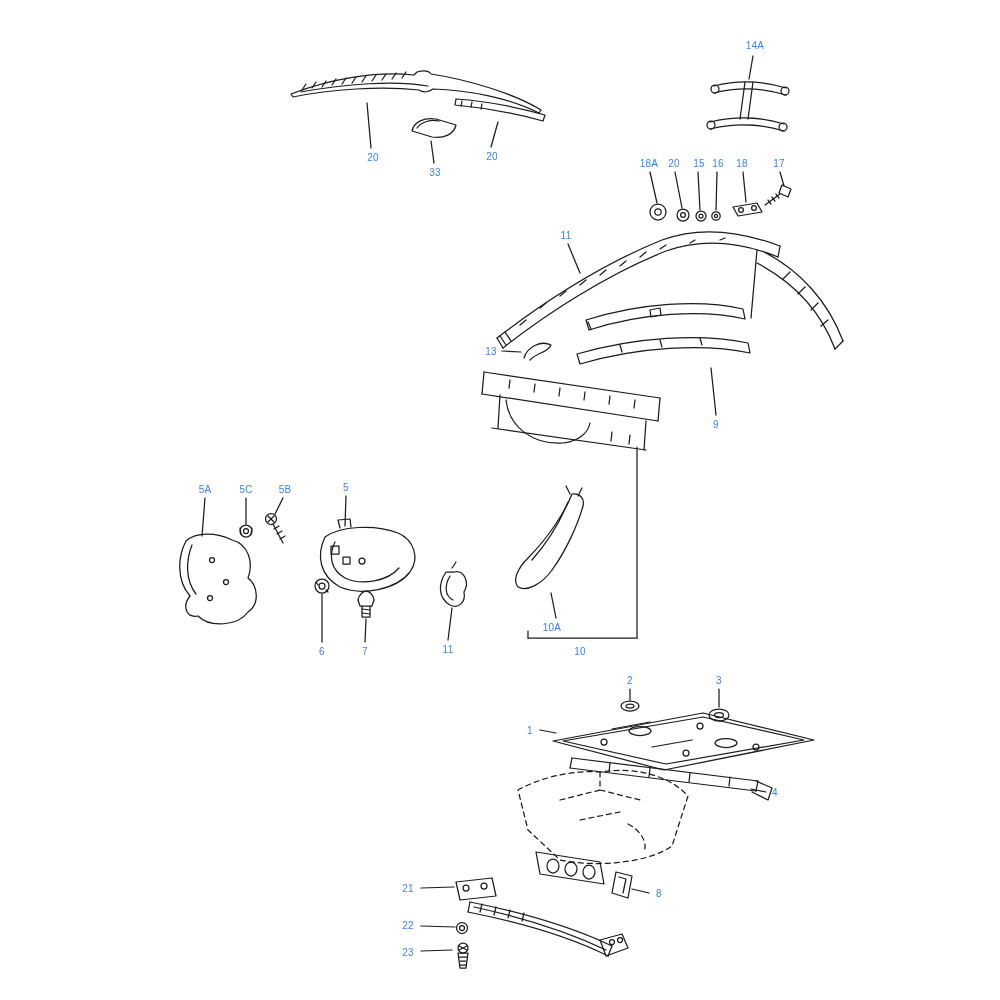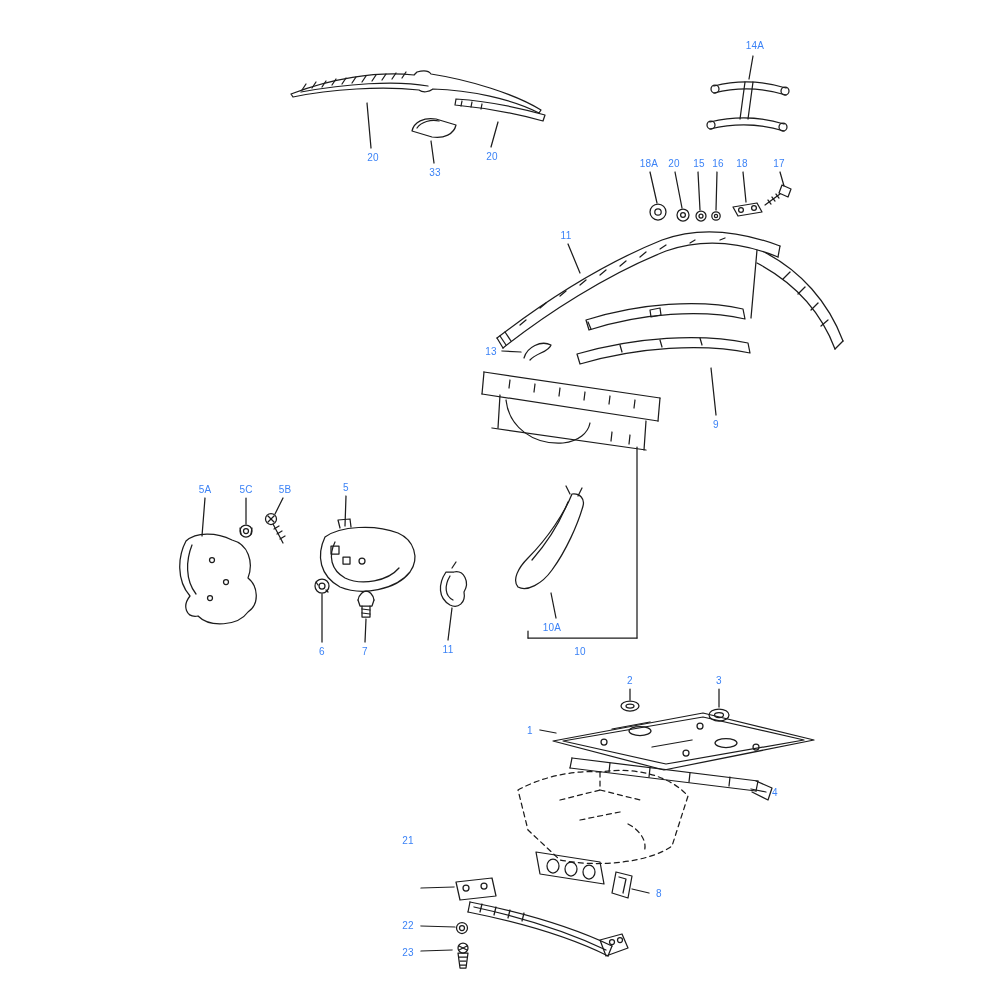--- a/index.html
+++ b/index.html
@@ -348,17 +348,17 @@
   <div class="callout" style="left:322px;top:651px">6</div>
   <div class="callout" style="left:365px;top:651px">7</div>
   <div class="callout" style="left:448px;top:649px">11</div>
   <div class="callout" style="left:552px;top:627px">10A</div>
   <div class="callout" style="left:580px;top:651px">10</div>
   <div class="callout" style="left:630px;top:680px">2</div>
   <div class="callout" style="left:719px;top:680px">3</div>
   <div class="callout" style="left:530px;top:730px">1</div>
   <div class="callout" style="left:775px;top:792px">4</div>
   <div class="callout" style="left:659px;top:893px">8</div>
-  <div class="callout" style="left:408px;top:840px">21</div>
+  <div class="callout" style="left:408px;top:888px">21</div>
   <div class="callout" style="left:408px;top:925px">22</div>
   <div class="callout" style="left:408px;top:952px">23</div>
 
 </div>
 
 </body></html>

